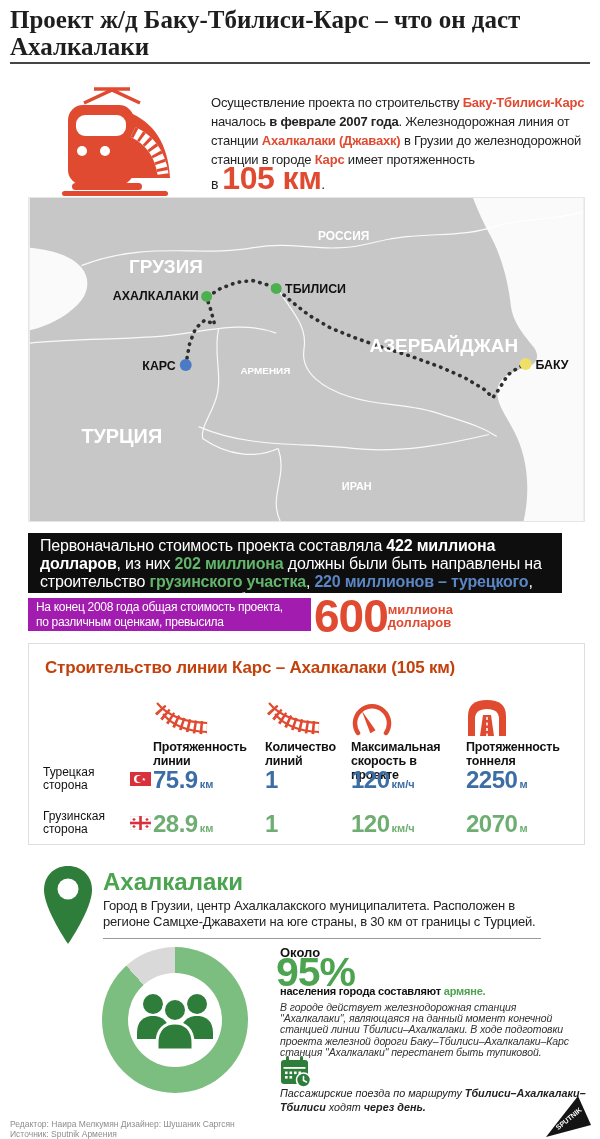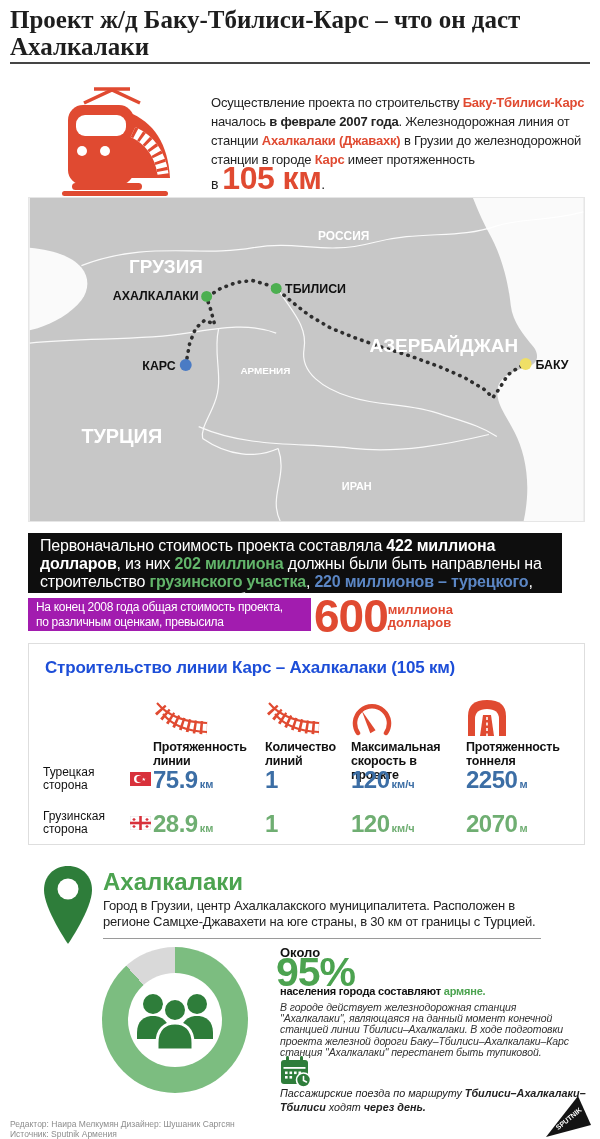--- a/index.html
+++ b/index.html
@@ -35,21 +35,21 @@
   .black2{position:absolute;left:28px;top:598px;width:283px;height:33px;background:#a21caf;
           color:#fff;font-weight:normal;font-size:12px;line-height:15px;letter-spacing:-0.3px;
           padding:2px 8px;box-sizing:border-box;}
   .total{position:absolute;left:314px;top:597px;display:flex;align-items:flex-start;gap:0;}
   .total-value{font-size:46px;line-height:38px;font-weight:bold;color:#e04a31;letter-spacing:-1px;}
   .total-unit{font-size:13px;line-height:13px;font-weight:bold;color:#e04a31;padding-top:6px;}
 
   
   .table-panel{position:absolute;left:28px;top:643px;width:557px;height:202px;
                border:1px solid #dedede;background:#fff;box-sizing:border-box;}
-  .table-title{position:absolute;left:16px;top:14px;font-size:17px;font-weight:bold;color:#1d4ed8;
+  .table-title{position:absolute;left:16px;top:14px;font-size:17px;font-weight:bold;color:#c2410c;
                letter-spacing:-0.2px;}
   .col-icon{position:absolute;top:52px;height:40px;display:flex;align-items:flex-end;}
   .col-head{position:absolute;top:96px;width:106px;font-size:12.5px;line-height:14px;
             font-weight:bold;color:#111;letter-spacing:-0.2px;}
   .c0{left:124px;} .c1{left:236px;} .c2{left:322px;} .c3{left:437px;}
   .row-label{position:absolute;left:14px;width:108px;display:flex;align-items:center;gap:5px;}
   .row-label .lbl{flex:1;text-align:left;font-size:12px;line-height:13px;font-weight:normal;color:#111;}
   .r0{top:122px;} .r1{top:166px;}
   .cell{position:absolute;font-weight:bold;white-space:nowrap;}
   .cell .v{font-size:24px;letter-spacing:-0.5px;}

